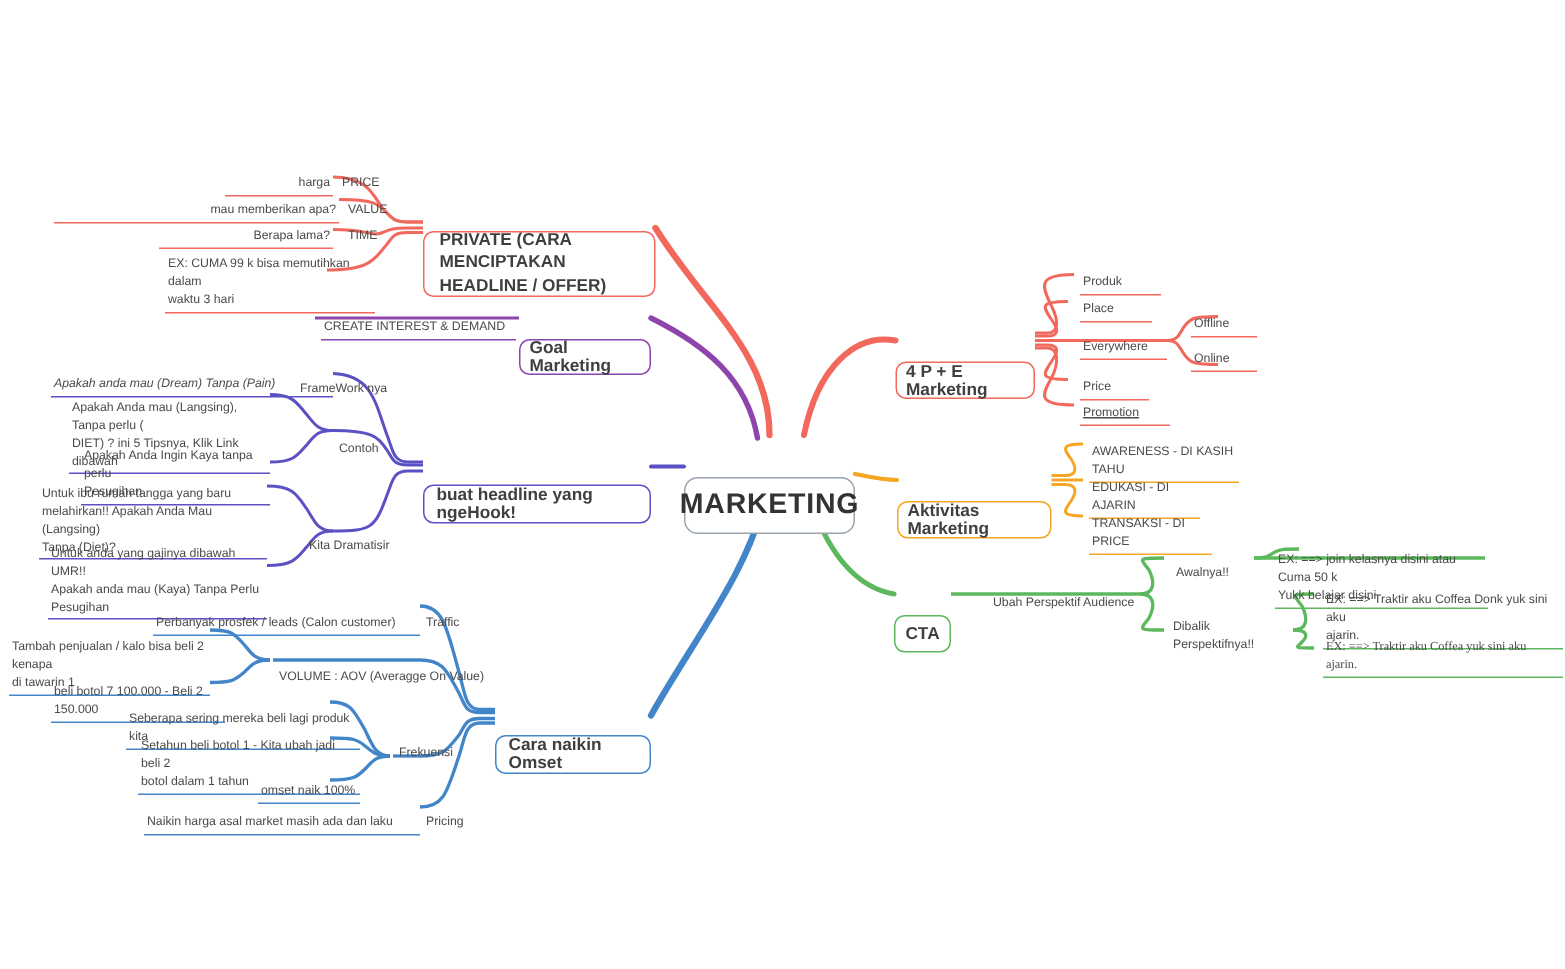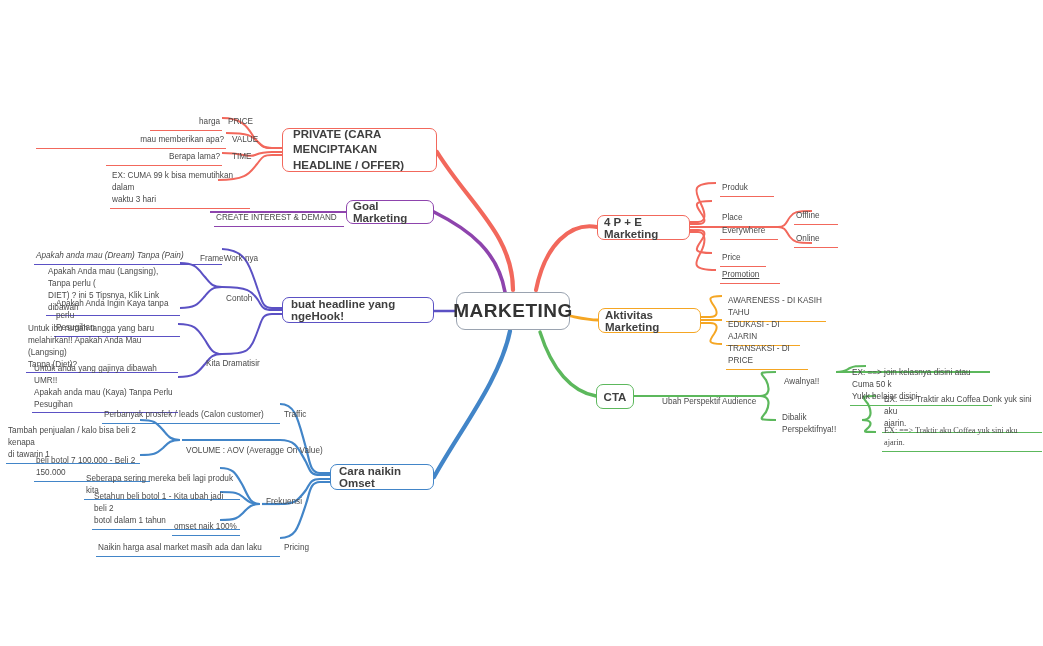--- a/index.html
+++ b/index.html
@@ -25,20 +25,21 @@
   }
   .node {
     position: absolute;
     box-sizing: border-box;
     background: #ffffff;
     border-radius: 7px;
     display: flex;
     align-items: center;
     color: #3b3b3b;
     z-index: 5;
+    margin-top: 26px;
   }
   .node.central {
     border: 1.6px solid #9aa3b0;
     border-radius: 9px;
     font-size: 19px;
     font-weight: bold;
     letter-spacing: 0.5px;
     justify-content: center;
     color: #333333;
   }
@@ -266,21 +267,21 @@
     <span>Naikin harga asal market masih ada dan laku</span>
   </div>
 
   <div class="node branch" style="left:597px; top:215px; width:93px; height:25px; border-color:#F2685C; justify-content:center; padding:0 6px;">
     <span>4 P + E Marketing</span>
   </div>
 
   <div class="leaf ul ta-left" style="left:720px; top:170px; width:54px; border-bottom-color:#F2685C;">
     <span>Produk</span>
   </div>
-  <div class="leaf ul ta-left" style="left:720px; top:200px; width:48px; border-bottom-color:#F2685C;">
+  <div class="leaf ul ta-left" style="left:720px; top:188px; width:48px; border-bottom-color:#F2685C;">
     <span>Place</span>
   </div>
   <div class="leaf ul ta-left" style="left:720px; top:213px; width:58px; border-bottom-color:#F2685C;">
     <span>Everywhere</span>
   </div>
   <div class="leaf ul ta-left" style="left:720px; top:240px; width:46px; border-bottom-color:#F2685C;">
     <span>Price</span>
   </div>
   <div class="leaf ul ta-left" style="left:720px; top:257px; width:60px; border-bottom-color:#F2685C;text-decoration:underline;">
     <span>Promotion</span>

